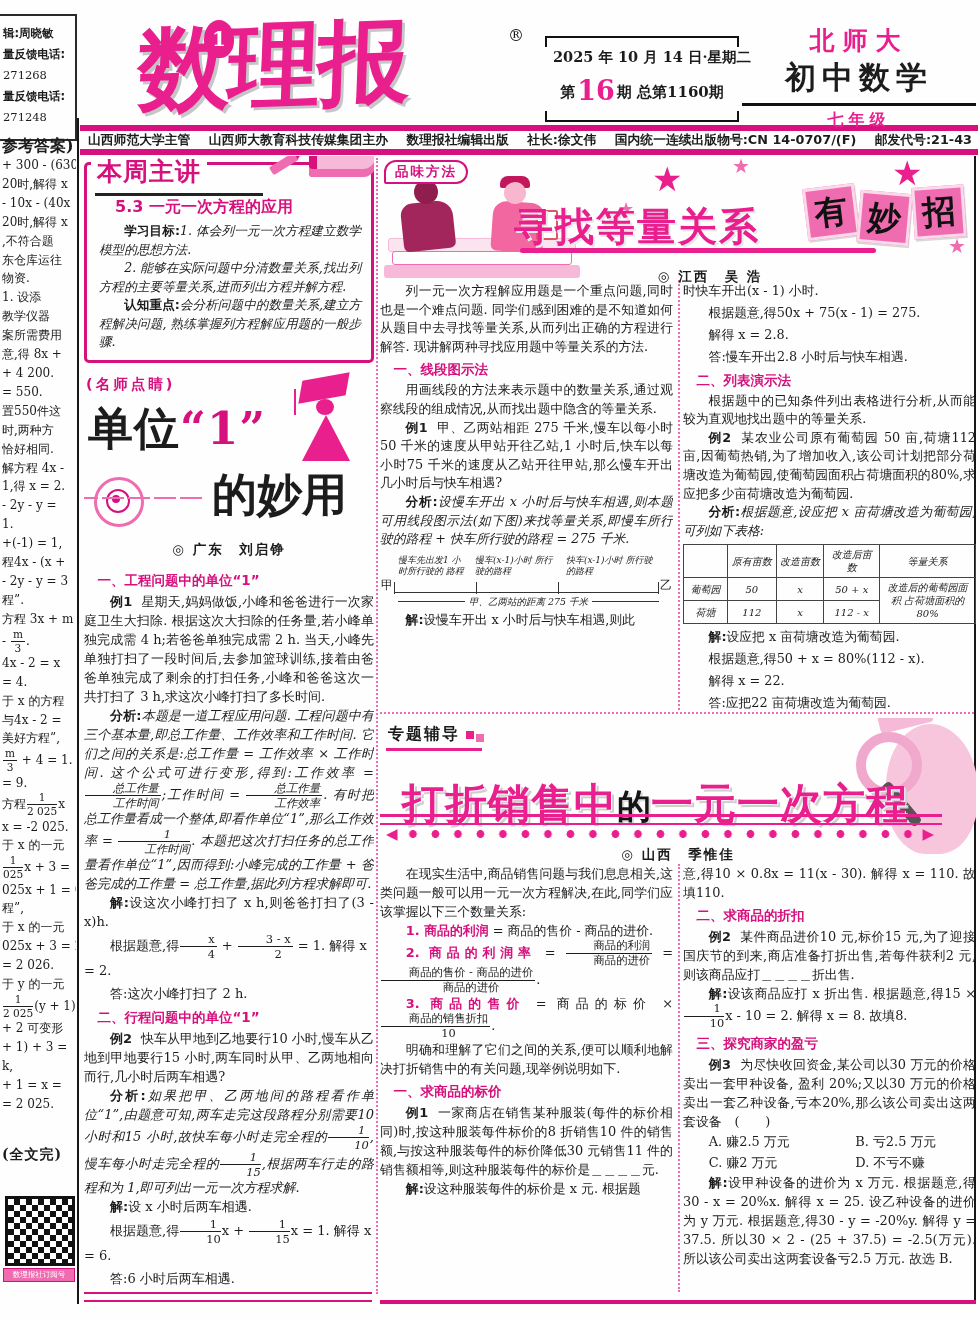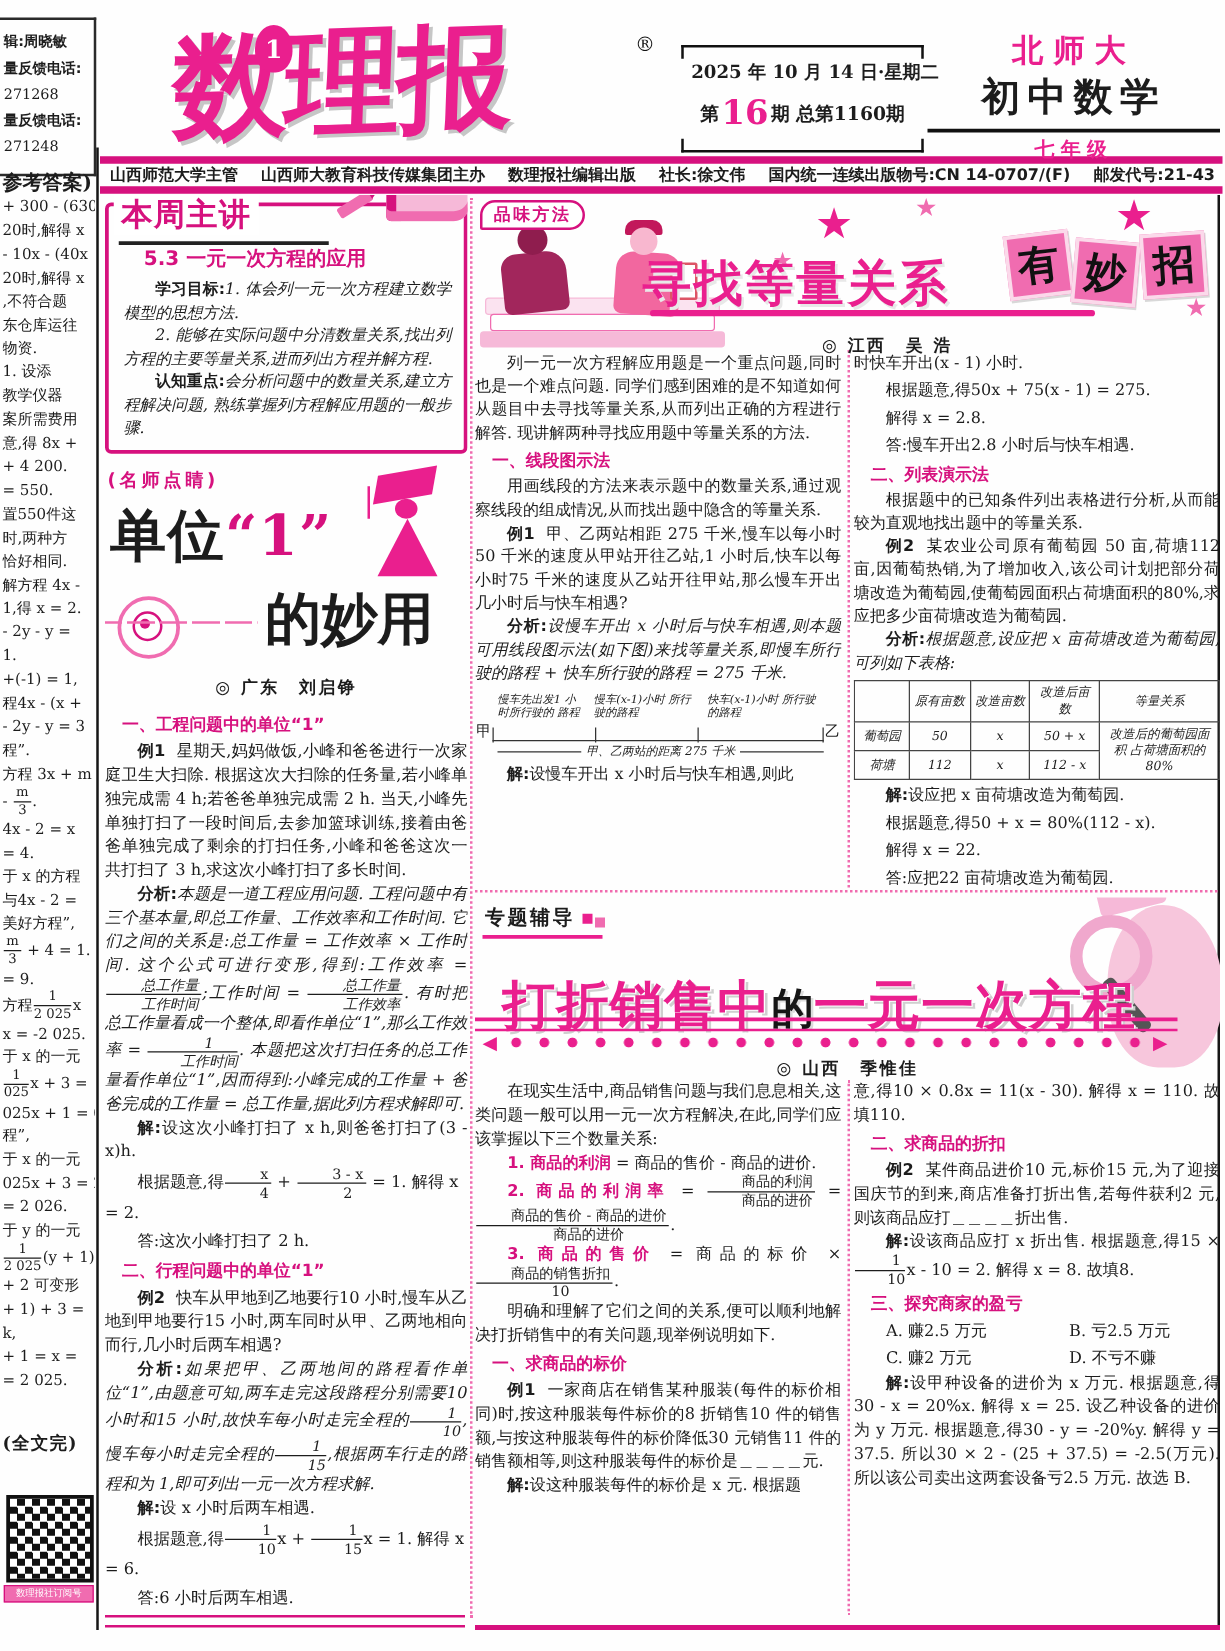--- a/index.html
+++ b/index.html
@@ -479,20 +479,21 @@
     <p class="para"><b class="exlead">例1</b><span>一家商店在销售某种服装(每件的标价相同)时,按这种服装每件标价的8 折销售10 件的销售额,与按这种服装每件的标价降低30 元销售11 件的销售额相等,则这种服装每件的标价是＿＿＿＿元.</span></p>
     <p class="para"><b class="lead">解:</b><span>设这种服装每件的标价是 x 元. 根据题</span></p>
   </div>
 
   <div id="bcol-r" class="bcol">
     <p class="para" style="text-indent:0;">意,得10 × 0.8x = 11(x - 30). 解得 x = 110. 故填110.</p>
     <div class="shead">二、求商品的折扣</div>
     <p class="para"><b class="exlead">例2</b><span>某件商品进价10 元,标价15 元,为了迎接国庆节的到来,商店准备打折出售,若每件获利2 元,则该商品应打＿＿＿＿折出售.</span></p>
     <p class="para"><b class="lead">解:</b><span>设该商品应打 x 折出售. 根据题意,得15 × <span class="frac"><span class="num">1</span><span class="den">10</span></span>x - 10 = 2. 解得 x = 8. 故填8.</span></p>
     <div class="shead">三、探究商家的盈亏</div>
+    <p class="para"><b class="exlead">例3</b><span>为尽快收回资金,某公司以30 万元的价格卖出一套甲种设备, 盈利 20%;又以30 万元的价格卖出一套乙种设备,亏本20%,那么该公司卖出这两套设备</span>　<span>(　　)</span></p>
     <div id="opts">
       <span>A. 赚2.5 万元</span>
       <span>B. 亏2.5 万元</span>
       <span>C. 赚2 万元</span>
       <span>D. 不亏不赚</span>
     </div>
     <p class="para"><b class="lead">解:</b><span>设甲种设备的进价为 x 万元. 根据题意,得30 - x = 20%x. 解得 x = 25. 设乙种设备的进价为 y 万元. 根据题意,得30 - y = -20%y. 解得 y = 37.5. 所以30 × 2 - (25 + 37.5) = -2.5(万元). 所以该公司卖出这两套设备亏2.5 万元. 故选 B.</span></p>
   </div>
 </div>
 

